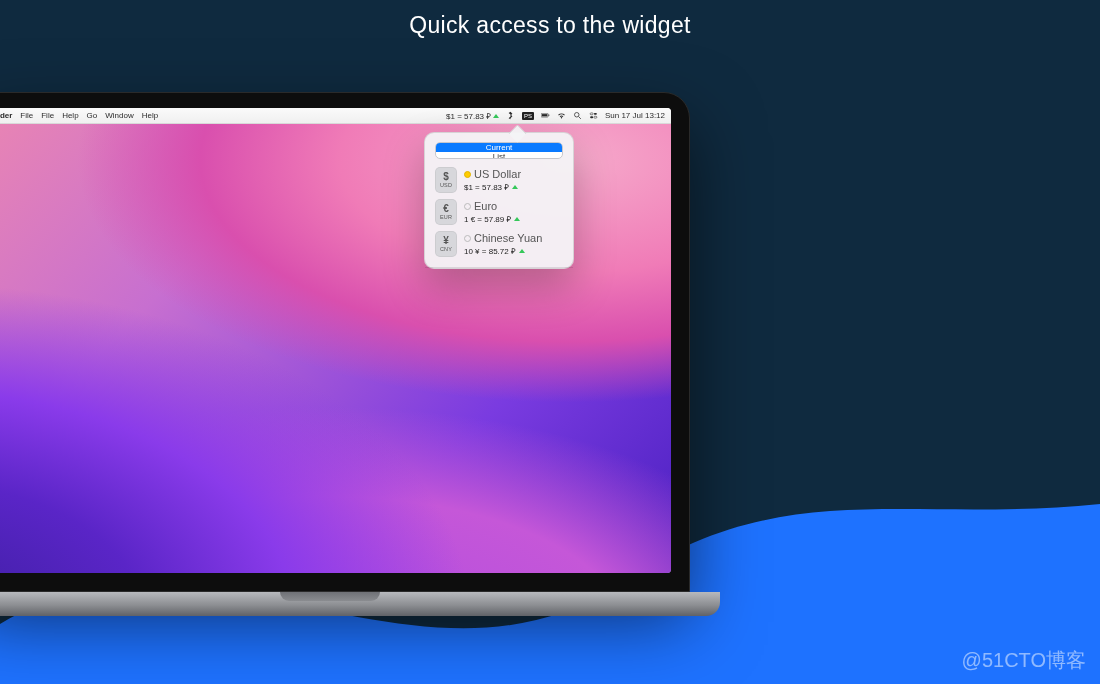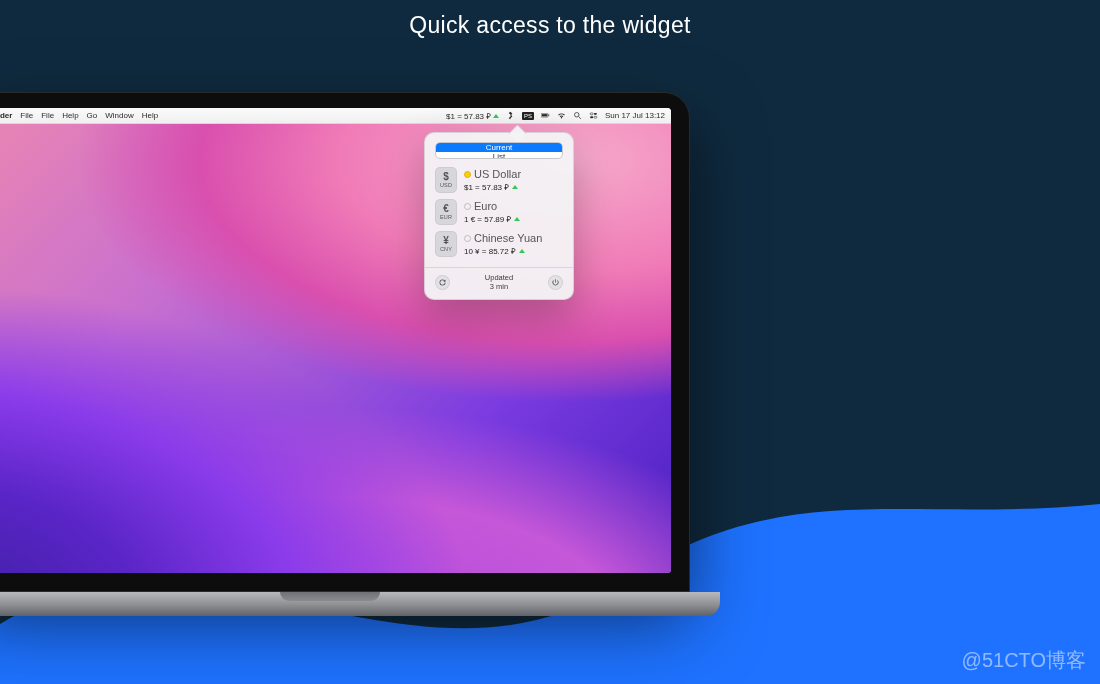--- a/index.html
+++ b/index.html
@@ -278,36 +278,20 @@
                   <span>Chinese Yuan</span>
                 </div>
               <div class="rval">
                   <span>10 ¥ = 85.72 ₽</span>
                   <span class="tri-up"></span>
                 </div>
             </div>
           </div>
         </div>
         <div class="divider"></div>
-        <div class="footer">
-          <div class="round-btn">
-            <svg viewBox="0 0 24 24">
-                <path d="M12 4a8 8 0 108 8h-2a6 6 0 11-1.76-4.24L14 10h6V4l-2.05 2.05A7.96 7.96 0 0012 4z"></path>
-              </svg>
-          </div>
-          <div class="updated">
-            <div>Updated</div>
-            <div>3 min</div>
-          </div>
-          <div class="round-btn">
-            <svg viewBox="0 0 24 24">
-                <path d="M11 3h2v9h-2zM6.2 6.2l1.4 1.4A6 6 0 1018 12a6 6 0 00-1.6-4.4l1.4-1.4A8 8 0 116.2 6.2z"></path>
-              </svg>
-          </div>
-        </div>
       </div>
 
     </div>
   </div>
   <div class="base">
     <div class="notch"></div>
   </div>
 </div>
 
 <div class="watermark">@51CTO博客</div>

